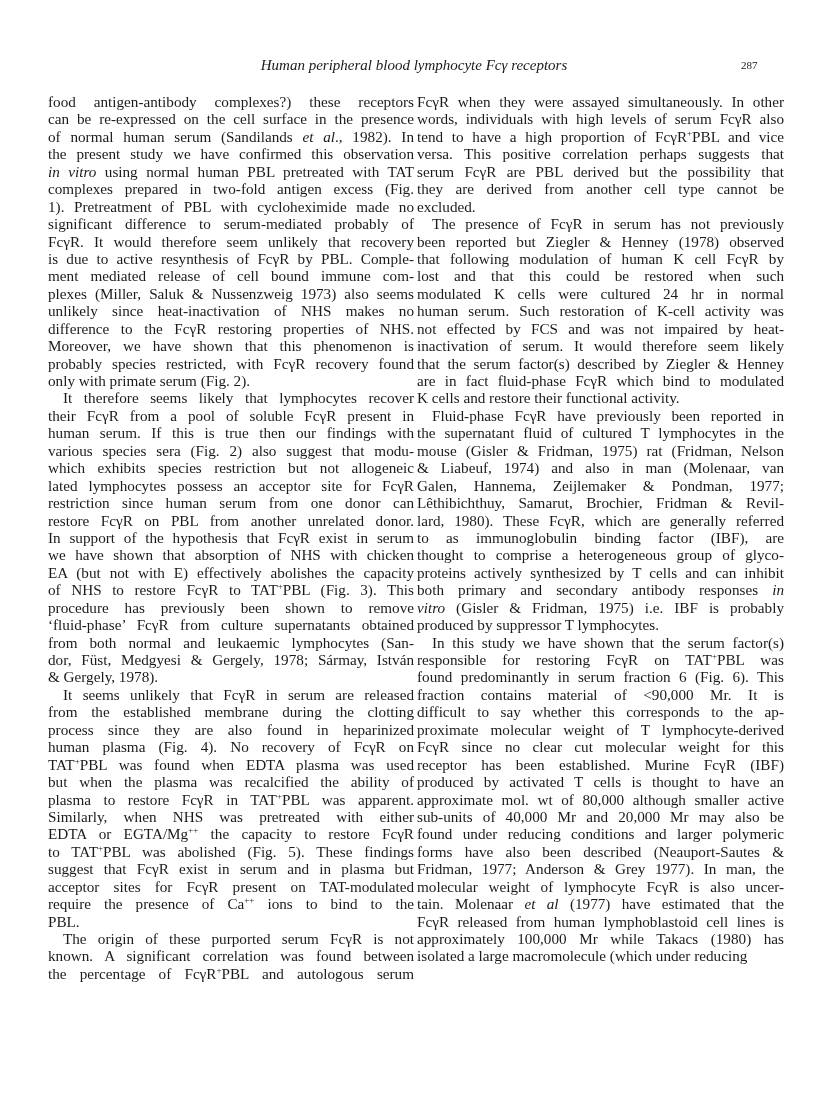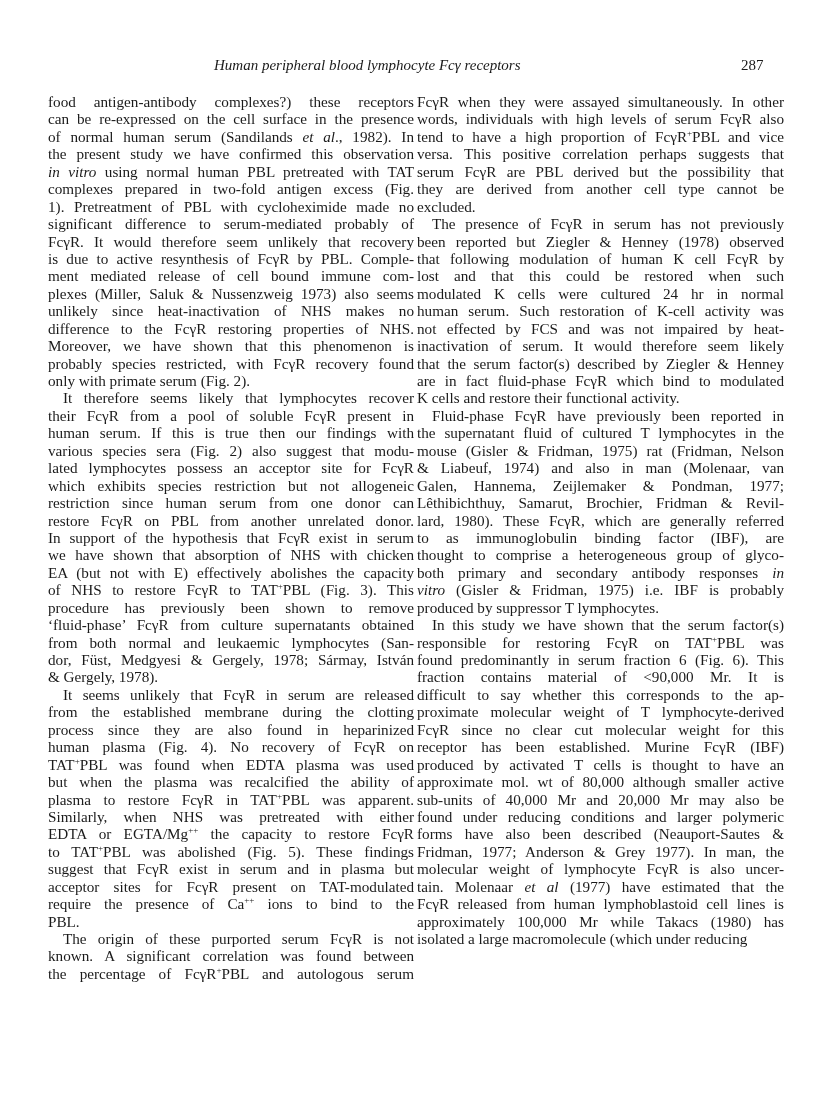--- a/index.html
+++ b/index.html
@@ -1,20 +1,20 @@
 <!DOCTYPE html>
 <html><head>
 <meta charset="utf-8">
 <style>
   html, body { margin:0; padding:0; background:#ffffff; }
   body { width:816px; height:1104px; position:relative; overflow:hidden;
          font-family:"Liberation Serif", "DejaVu Serif", serif; color:#1a1a1a; }
   .running-head { position:absolute; top:56px; left:214px; width:400px;
-         font-style:italic; font-size:15px; line-height:18px; }
-  .page-number { position:absolute; top:56px; left:741px; font-size:15px; line-height:18px; }
+         font-style:italic; font-size:15px; line-height:18px;text-align:center; }
+  .page-number { position:absolute; top:56px; left:741px; font-size:11px; line-height:18px; }
   .column { position:absolute; top:93px; width:366px; font-size:15.2px; line-height:17.45px;
          text-align:justify; }
   .col-left { left:48px; }
   .col-right { left:417px; width:367px; }
   .col-right .line, .col-left .line { display:block; white-space:nowrap; text-align:justify;
          text-align-last:justify; height:17.45px; overflow:visible; }
   .line.last { text-align-last:left; }
   .line.indent { padding-left:15px; }
   i { }
   sup { font-size:9px; vertical-align:6px; line-height:0; }
@@ -40,22 +40,22 @@
     <span class="line">plexes (Miller, Saluk &amp; Nussenzweig 1973) also seems</span>
     <span class="line">unlikely since heat-inactivation of NHS makes no</span>
     <span class="line">difference to the FcγR restoring properties of NHS.</span>
     <span class="line">Moreover, we have shown that this phenomenon is</span>
     <span class="line">probably species restricted, with FcγR recovery found</span>
     <span class="line last">only with primate serum (Fig. 2).</span>
     <span class="line indent">It therefore seems likely that lymphocytes recover</span>
     <span class="line">their FcγR from a pool of soluble FcγR present in</span>
     <span class="line">human serum. If this is true then our findings with</span>
     <span class="line">various species sera (Fig. 2) also suggest that modu-</span>
+    <span class="line">which exhibits species restriction but not allogeneic</span>
     <span class="line">lated lymphocytes possess an acceptor site for FcγR</span>
-    <span class="line">which exhibits species restriction but not allogeneic</span>
     <span class="line">restriction since human serum from one donor can</span>
     <span class="line">restore FcγR on PBL from another unrelated donor.</span>
     <span class="line">In support of the hypothesis that FcγR exist in serum</span>
     <span class="line">we have shown that absorption of NHS with chicken</span>
     <span class="line">EA (but not with E) effectively abolishes the capacity</span>
     <span class="line">of NHS to restore FcγR to TAT<sup>+</sup>PBL (Fig. 3). This</span>
     <span class="line">procedure has previously been shown to remove</span>
     <span class="line">‘fluid-phase’ FcγR from culture supernatants obtained</span>
     <span class="line">from both normal and leukaemic lymphocytes (San-</span>
     <span class="line">dor, Füst, Medgyesi &amp; Gergely, 1978; Sármay, István</span>
@@ -99,20 +99,21 @@
     <span class="line last">K cells and restore their functional activity.</span>
     <span class="line indent">Fluid-phase FcγR have previously been reported in</span>
     <span class="line">the supernatant fluid of cultured T lymphocytes in the</span>
     <span class="line">mouse (Gisler &amp; Fridman, 1975) rat (Fridman, Nelson</span>
     <span class="line">&amp; Liabeuf, 1974) and also in man (Molenaar, van</span>
     <span class="line">Galen, Hannema, Zeijlemaker &amp; Pondman, 1977;</span>
     <span class="line">Lêthibichthuy, Samarut, Brochier, Fridman &amp; Revil-</span>
     <span class="line">lard, 1980). These FcγR, which are generally referred</span>
     <span class="line">to as immunoglobulin binding factor (IBF), are</span>
     <span class="line">thought to comprise a heterogeneous group of glyco-</span>
+    <span class="line">proteins actively synthesized by T cells and can inhibit</span>
     <span class="line">both primary and secondary antibody responses <i>in</i></span>
     <span class="line"><i>vitro</i> (Gisler &amp; Fridman, 1975) i.e. IBF is probably</span>
     <span class="line last">produced by suppressor T lymphocytes.</span>
     <span class="line indent">In this study we have shown that the serum factor(s)</span>
     <span class="line">responsible for restoring FcγR on TAT<sup>+</sup>PBL was</span>
     <span class="line">found predominantly in serum fraction 6 (Fig. 6). This</span>
     <span class="line">fraction contains material of &lt;90,000 Mr. It is</span>
     <span class="line">difficult to say whether this corresponds to the ap-</span>
     <span class="line">proximate molecular weight of T lymphocyte-derived</span>
     <span class="line">FcγR since no clear cut molecular weight for this</span>

